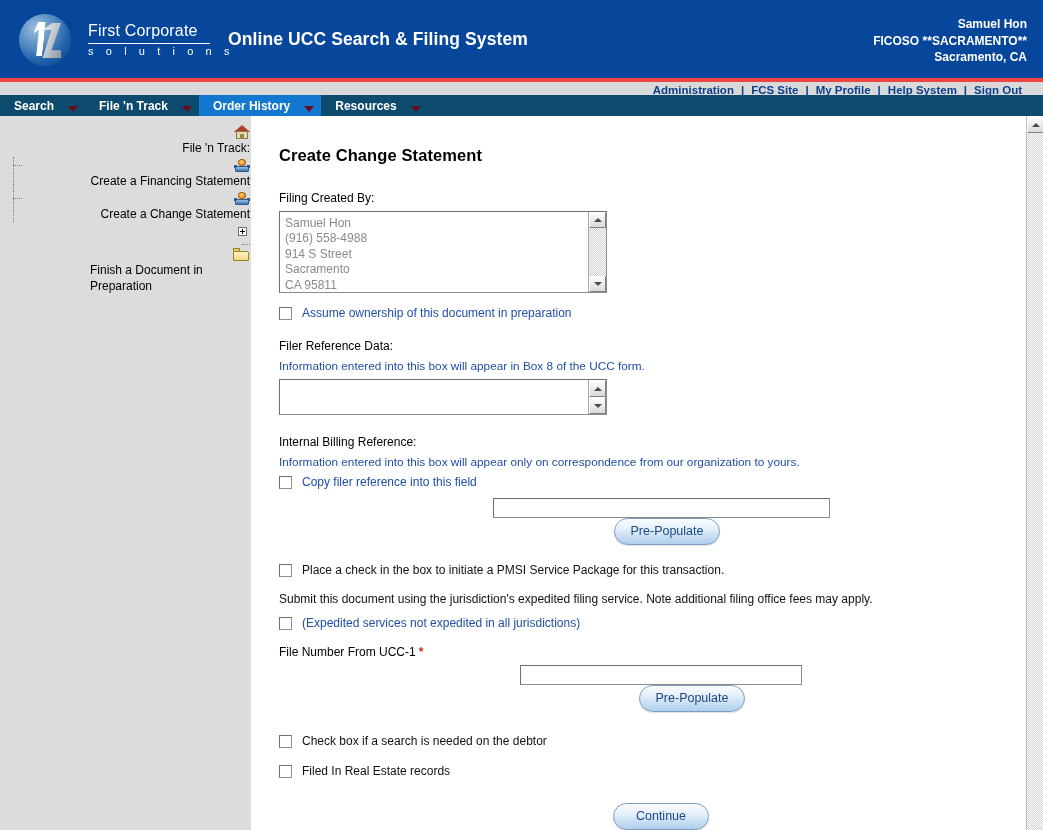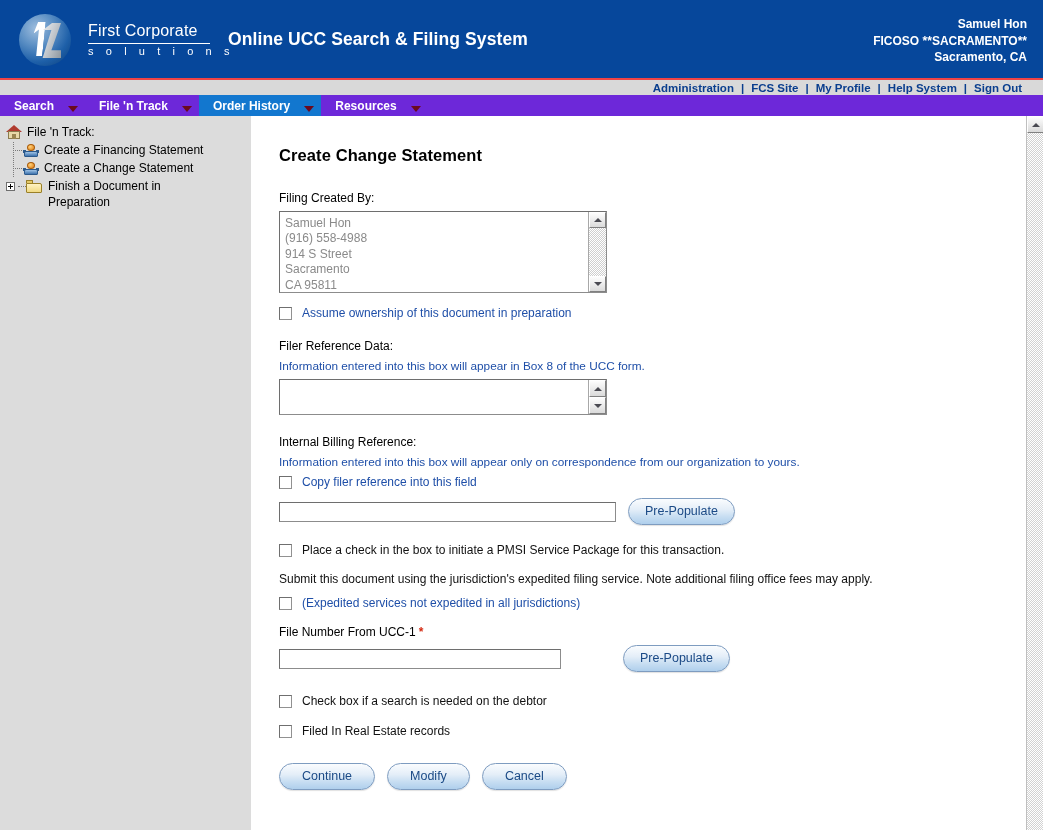--- a/index.html
+++ b/index.html
@@ -92,21 +92,21 @@
     color: #ffffff;
     font-size: 12px;
     font-weight: bold;
     line-height: 16.5px;
   }
 
   
   #utility-bar {
     height: 17px;
     background: #D9D9D9;
-    border-top: 2px solid #ef4444;
+    border-top: 4px solid #ef4444;
     text-align: right;
     padding-right: 16px;
     box-sizing: border-box;
     white-space: nowrap;
     line-height: 16px;
   }
   #utility-bar a {
     color: #0A3E8E;
     font-size: 11.5px;
     font-weight: bold;
@@ -117,21 +117,21 @@
     color: #0A3E8E;
     font-size: 11.5px;
     font-weight: bold;
     padding: 0 2px;
   }
 
   
   #tabbar {
     position: relative;
     height: 21px;
-    background: #6d28d9;
+    background: #0c4a6e;
     display: flex;
     align-items: stretch;
   }
   .tab {
     position: relative;
     display: flex;
     align-items: center;
     padding: 0 7px 0 14px;
     color: #ffffff;
     font-size: 12px;
@@ -166,24 +166,25 @@
     background: #DCDCDC;
     border-right: 1px solid #DCDCDC;
     padding: 8px 0 0 6px;
     box-sizing: border-box;
   }
 
   
   .tree-root { font-size: 12px; color: #000; }
   .tree-row {
     display: flex;
-    align-items: flex-start;
+    align-items: flex-end;
     margin-bottom: 1px;
     line-height: 16px;
     min-height: 17px;
+    flex-direction: column;
   }
   .tree-row .t-label { padding-left: 5px; }
   .tree-row.child { padding-left: 17px; position: relative; }
   .tree-row.child::before {
     content: "";
     position: absolute;
     left: 7px; top: 0; bottom: 0;
     border-left: 1px dotted #7A7A7A;
   }
   .tree-row.child::after {
@@ -455,21 +456,21 @@
     color: #1B4A86;
     font-size: 12.5px;
     font-family: "Liberation Sans", sans-serif;
     padding: 5px 16px 6px 16px;
     cursor: pointer;
     box-shadow: 0 1px 1px rgba(0,0,0,0.12);
     line-height: 14px;
   }
   .pill.wide { padding: 5px 22px 6px 22px; }
 
-  .row-inline { display: flex; align-items: center; }
+  .row-inline { display: flex; align-items: center; flex-direction: column; }
   .gap-12 { margin-left: 12px; }
 
   .para {
     font-size: 12px;
     color: #111;
     margin-bottom: 9px;
     line-height: 15px;
   }
 
   .spacer-16 { height: 16px; }

